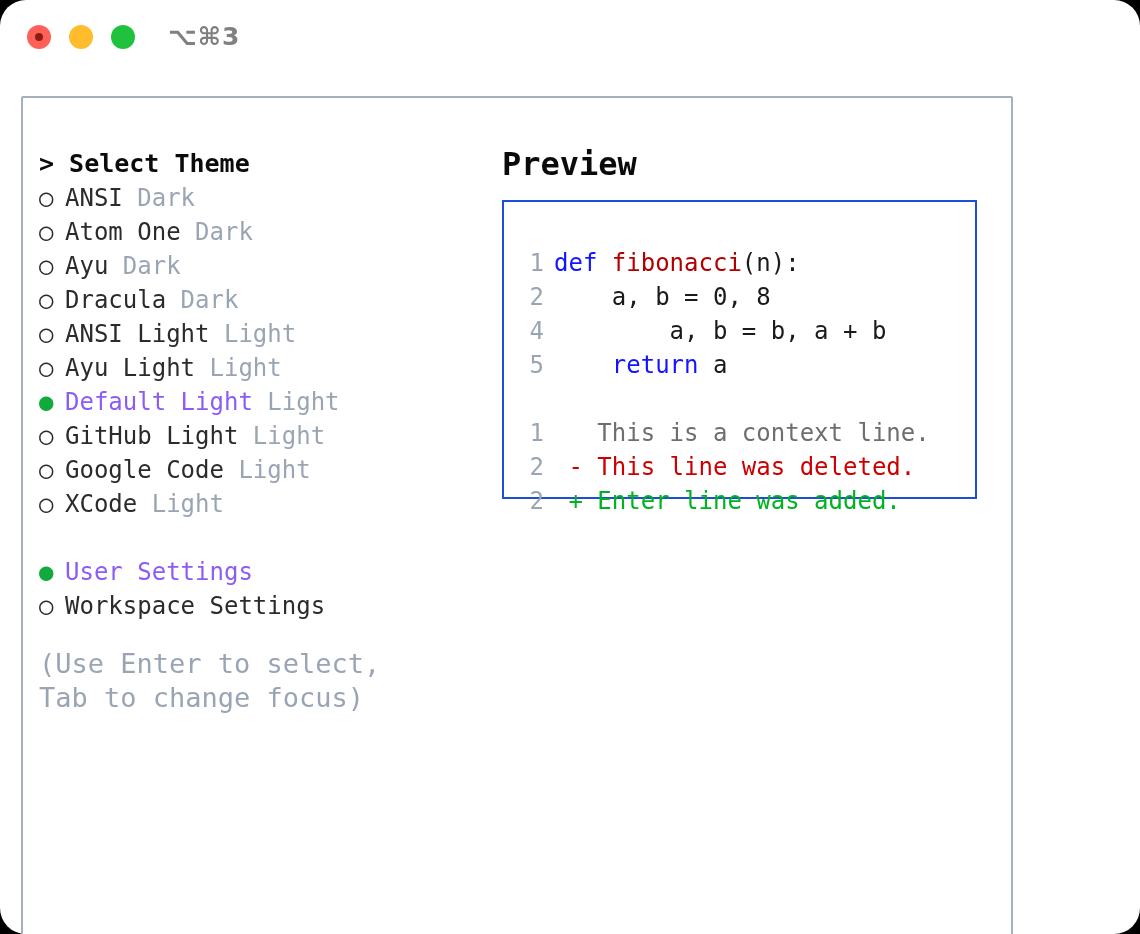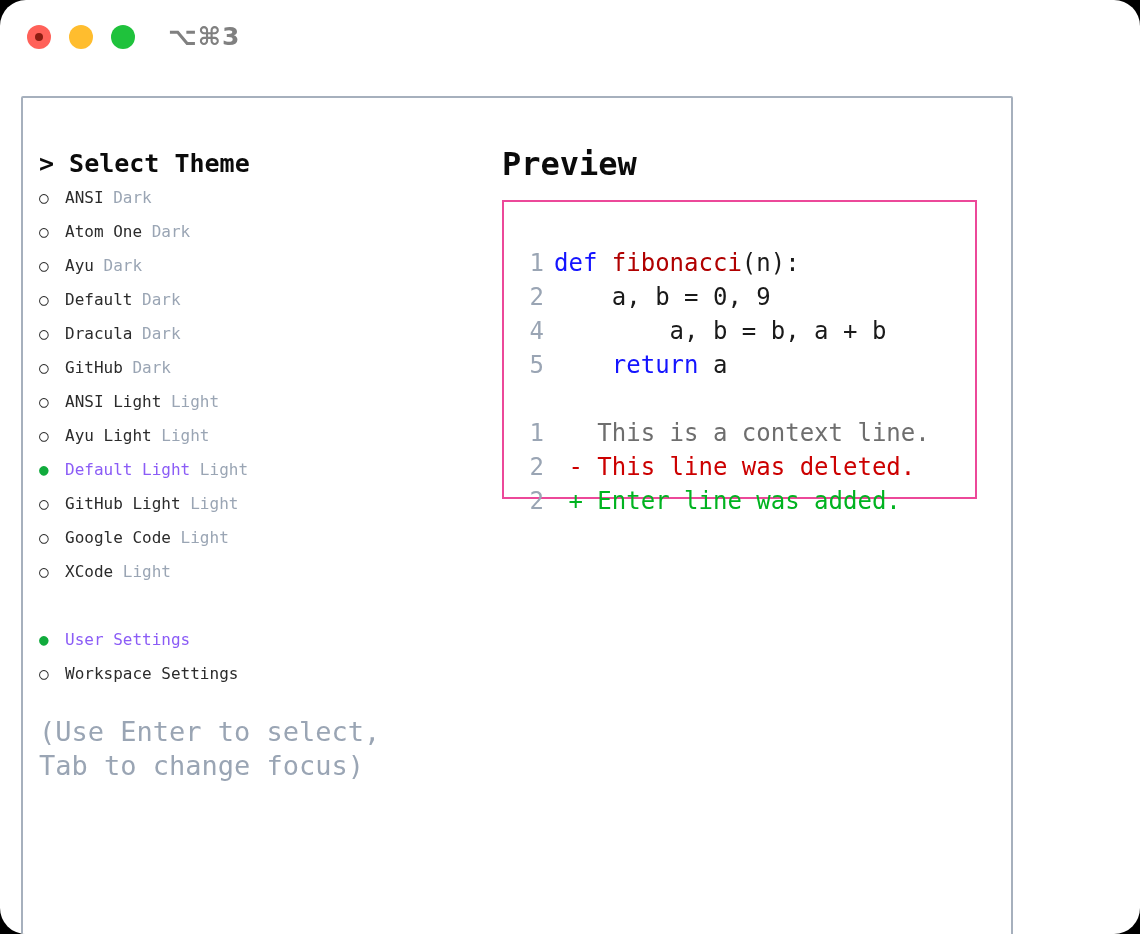--- a/index.html
+++ b/index.html
@@ -89,21 +89,21 @@
   #theme-column {
     position: absolute;
     left: 16px;
     top: 49px;
     width: 440px;
   }
 
   .row {
     height: 34px;
     line-height: 34px;
-    font-size: 16px;
+    font-size: 24px;
     white-space: pre;
     color: #2b2b2b;
   }
   .bullet {
     display: inline-block;
     width: 26px;
     white-space: pre;
   }
   .tag {
     color: #9aa5b4;
@@ -145,21 +145,21 @@
   #preview-header {
     font-size: 32px;
     font-weight: 700;
     color: #0b0b0b;
     line-height: 34px;
   }
   #preview-box {
     margin-top: 19px;
     width: 475px;
     height: 299px;
-    border: 2px solid #ec4899;
+    border: 2px solid #1d4ed8;
     box-sizing: border-box;
     background: #ffffff;
     padding: 44px 16px 0 0;
   }
   .code-line {
     font-size: 24px;
     line-height: 34px;
     white-space: pre;
     padding-left: 18px;
   }
@@ -195,23 +195,21 @@
   <div id="panel">
 
     <div id="theme-column">
 
       <div class="row" id="select-theme-header">&gt; Select Theme</div>
 
       <div id="theme-list">
           <div class="row"><span class="bullet">○</span><span class="label">ANSI </span><span class="tag">Dark</span></div>
           <div class="row"><span class="bullet">○</span><span class="label">Atom One </span><span class="tag">Dark</span></div>
           <div class="row"><span class="bullet">○</span><span class="label">Ayu </span><span class="tag">Dark</span></div>
-          <div class="row"><span class="bullet">○</span><span class="label">Default </span><span class="tag">Dark</span></div>
           <div class="row"><span class="bullet">○</span><span class="label">Dracula </span><span class="tag">Dark</span></div>
-          <div class="row"><span class="bullet">○</span><span class="label">GitHub </span><span class="tag">Dark</span></div>
           <div class="row"><span class="bullet">○</span><span class="label">ANSI Light </span><span class="tag">Light</span></div>
           <div class="row"><span class="bullet">○</span><span class="label">Ayu Light </span><span class="tag">Light</span></div>
           <div class="row selected"><span class="bullet">●</span><span class="label">Default Light </span><span class="tag">Light</span></div>
           <div class="row"><span class="bullet">○</span><span class="label">GitHub Light </span><span class="tag">Light</span></div>
           <div class="row"><span class="bullet">○</span><span class="label">Google Code </span><span class="tag">Light</span></div>
           <div class="row"><span class="bullet">○</span><span class="label">XCode </span><span class="tag">Light</span></div>
         </div>
 
       <div class="spacer-row"></div>
 
@@ -223,21 +221,21 @@
 
       <div id="hint">(Use Enter to select, Tab to change focus)</div>
     </div>
 
     <div id="preview-column">
       <div id="preview-header">Preview</div>
 
       <div id="preview-box">
         <div id="code-block">
             <div class="code-line"><span class="ln">1</span><span class="tok-kw">def </span><span class="tok-fn">fibonacci</span><span class="tok-txt">(n):</span></div>
-            <div class="code-line"><span class="ln">2</span><span class="tok-txt">    a, b = 0, 9</span></div>
+            <div class="code-line"><span class="ln">2</span><span class="tok-txt">    a, b = 0, 8</span></div>
             <div class="code-line"><span class="ln">4</span><span class="tok-txt">        a, b = b, a + b</span></div>
             <div class="code-line"><span class="ln">5</span><span class="tok-txt">    </span><span class="tok-kw">return</span><span class="tok-txt"> a</span></div>
           </div>
         <div class="diff-gap"></div>
         <div id="diff-block">
             <div class="code-line"><span class="ln">1</span><span class="diff-ctx">   This is a context line.</span></div>
             <div class="code-line"><span class="ln">2</span><span class="diff-del"> - This line was deleted.</span></div>
             <div class="code-line"><span class="ln">2</span><span class="diff-add"> + Enter line was added.</span></div>
           </div>
       </div>

